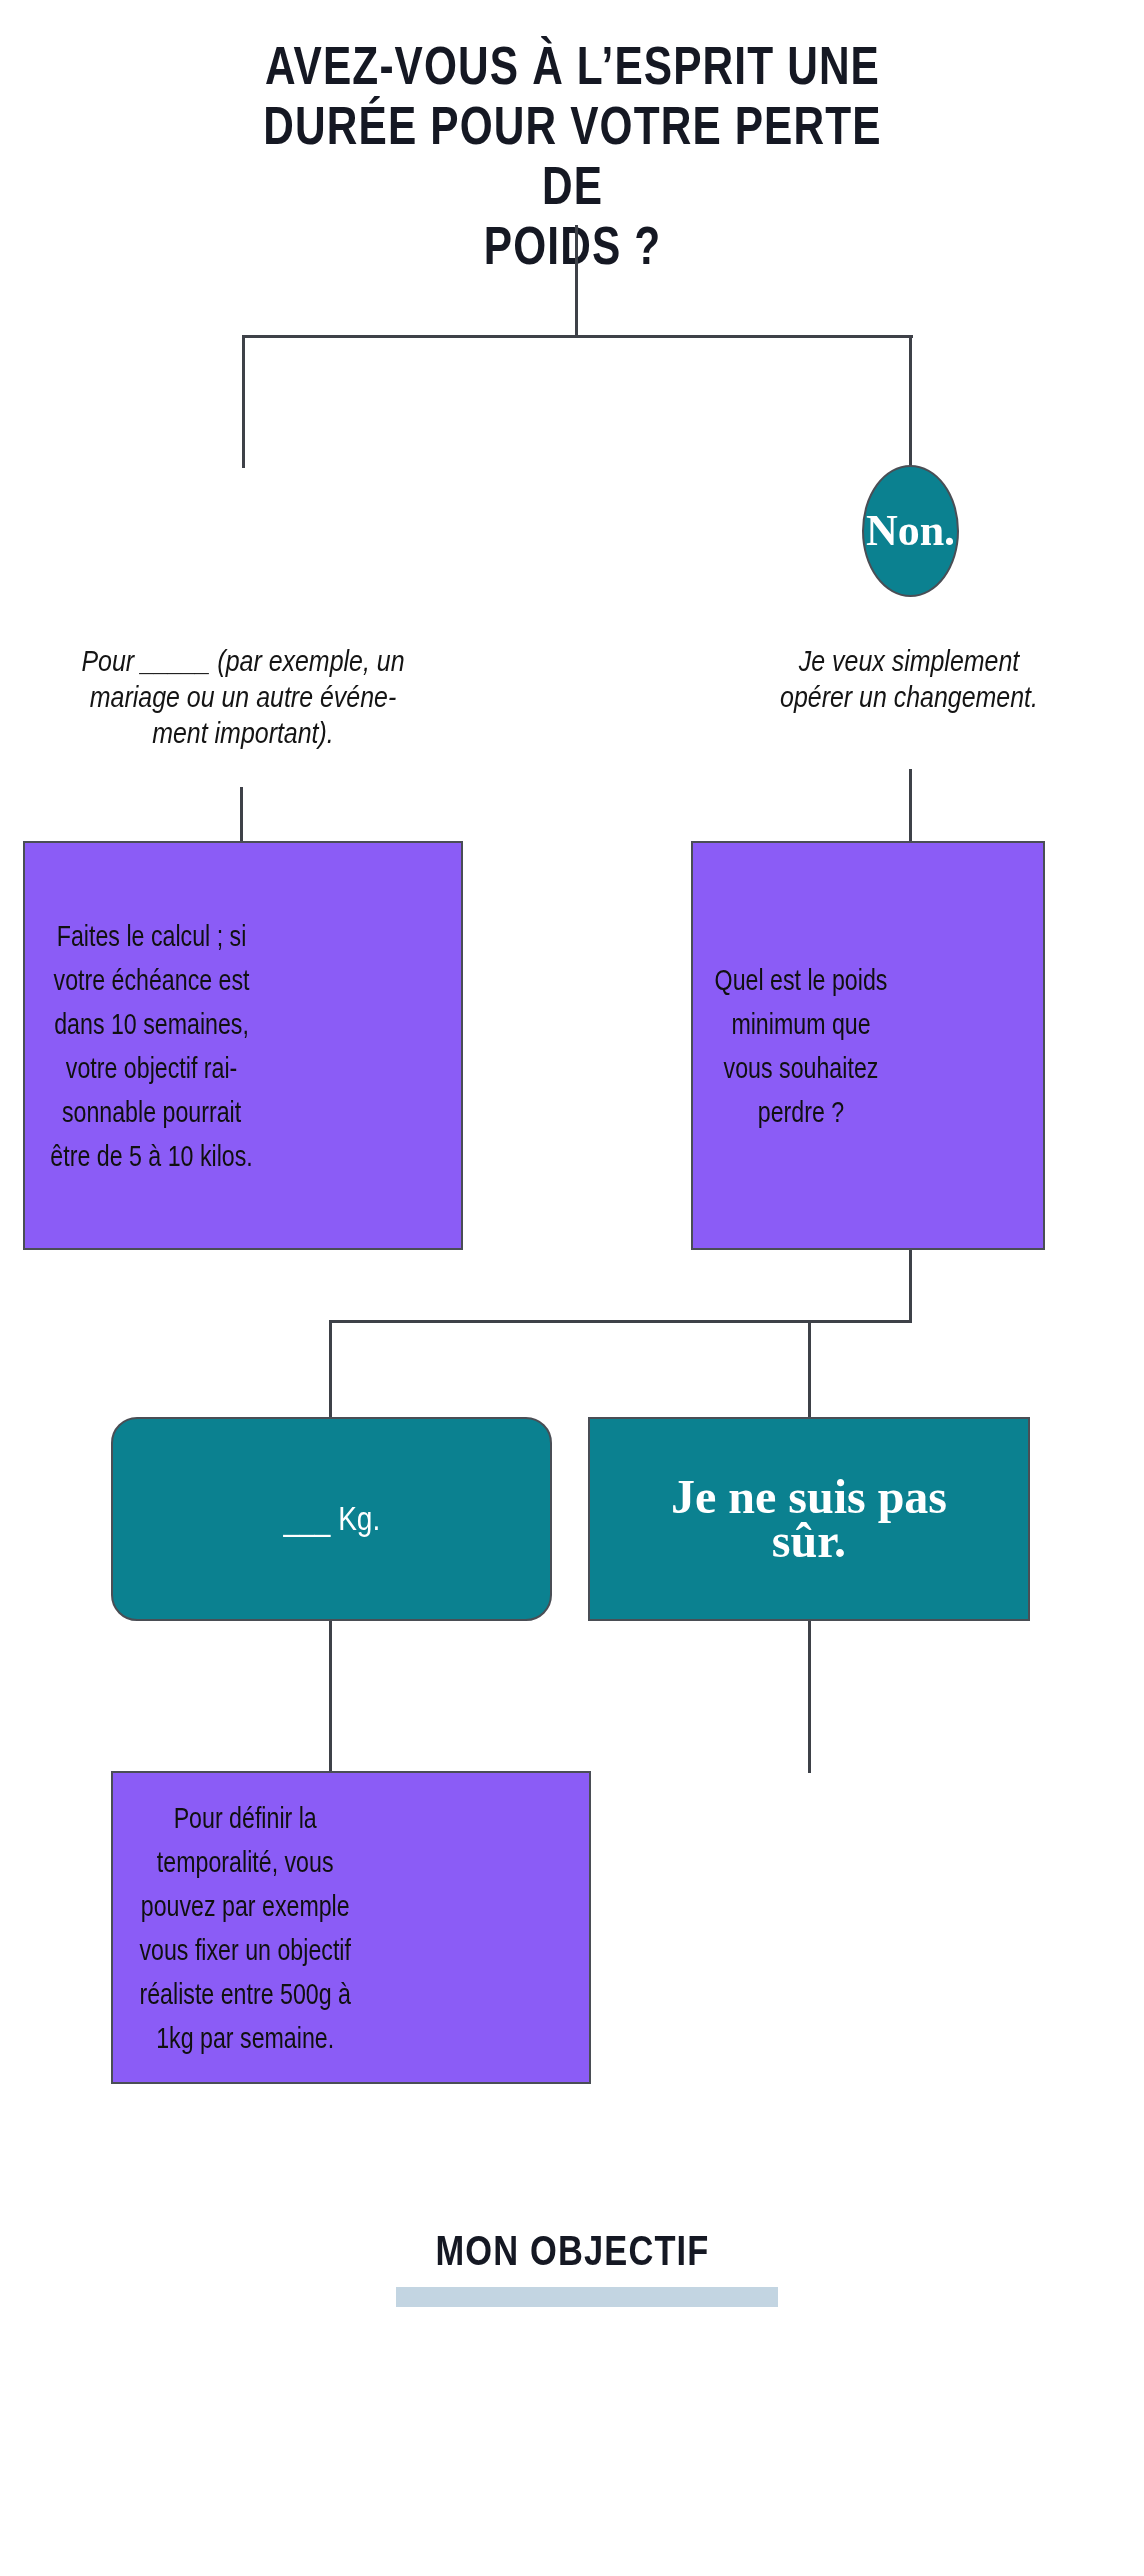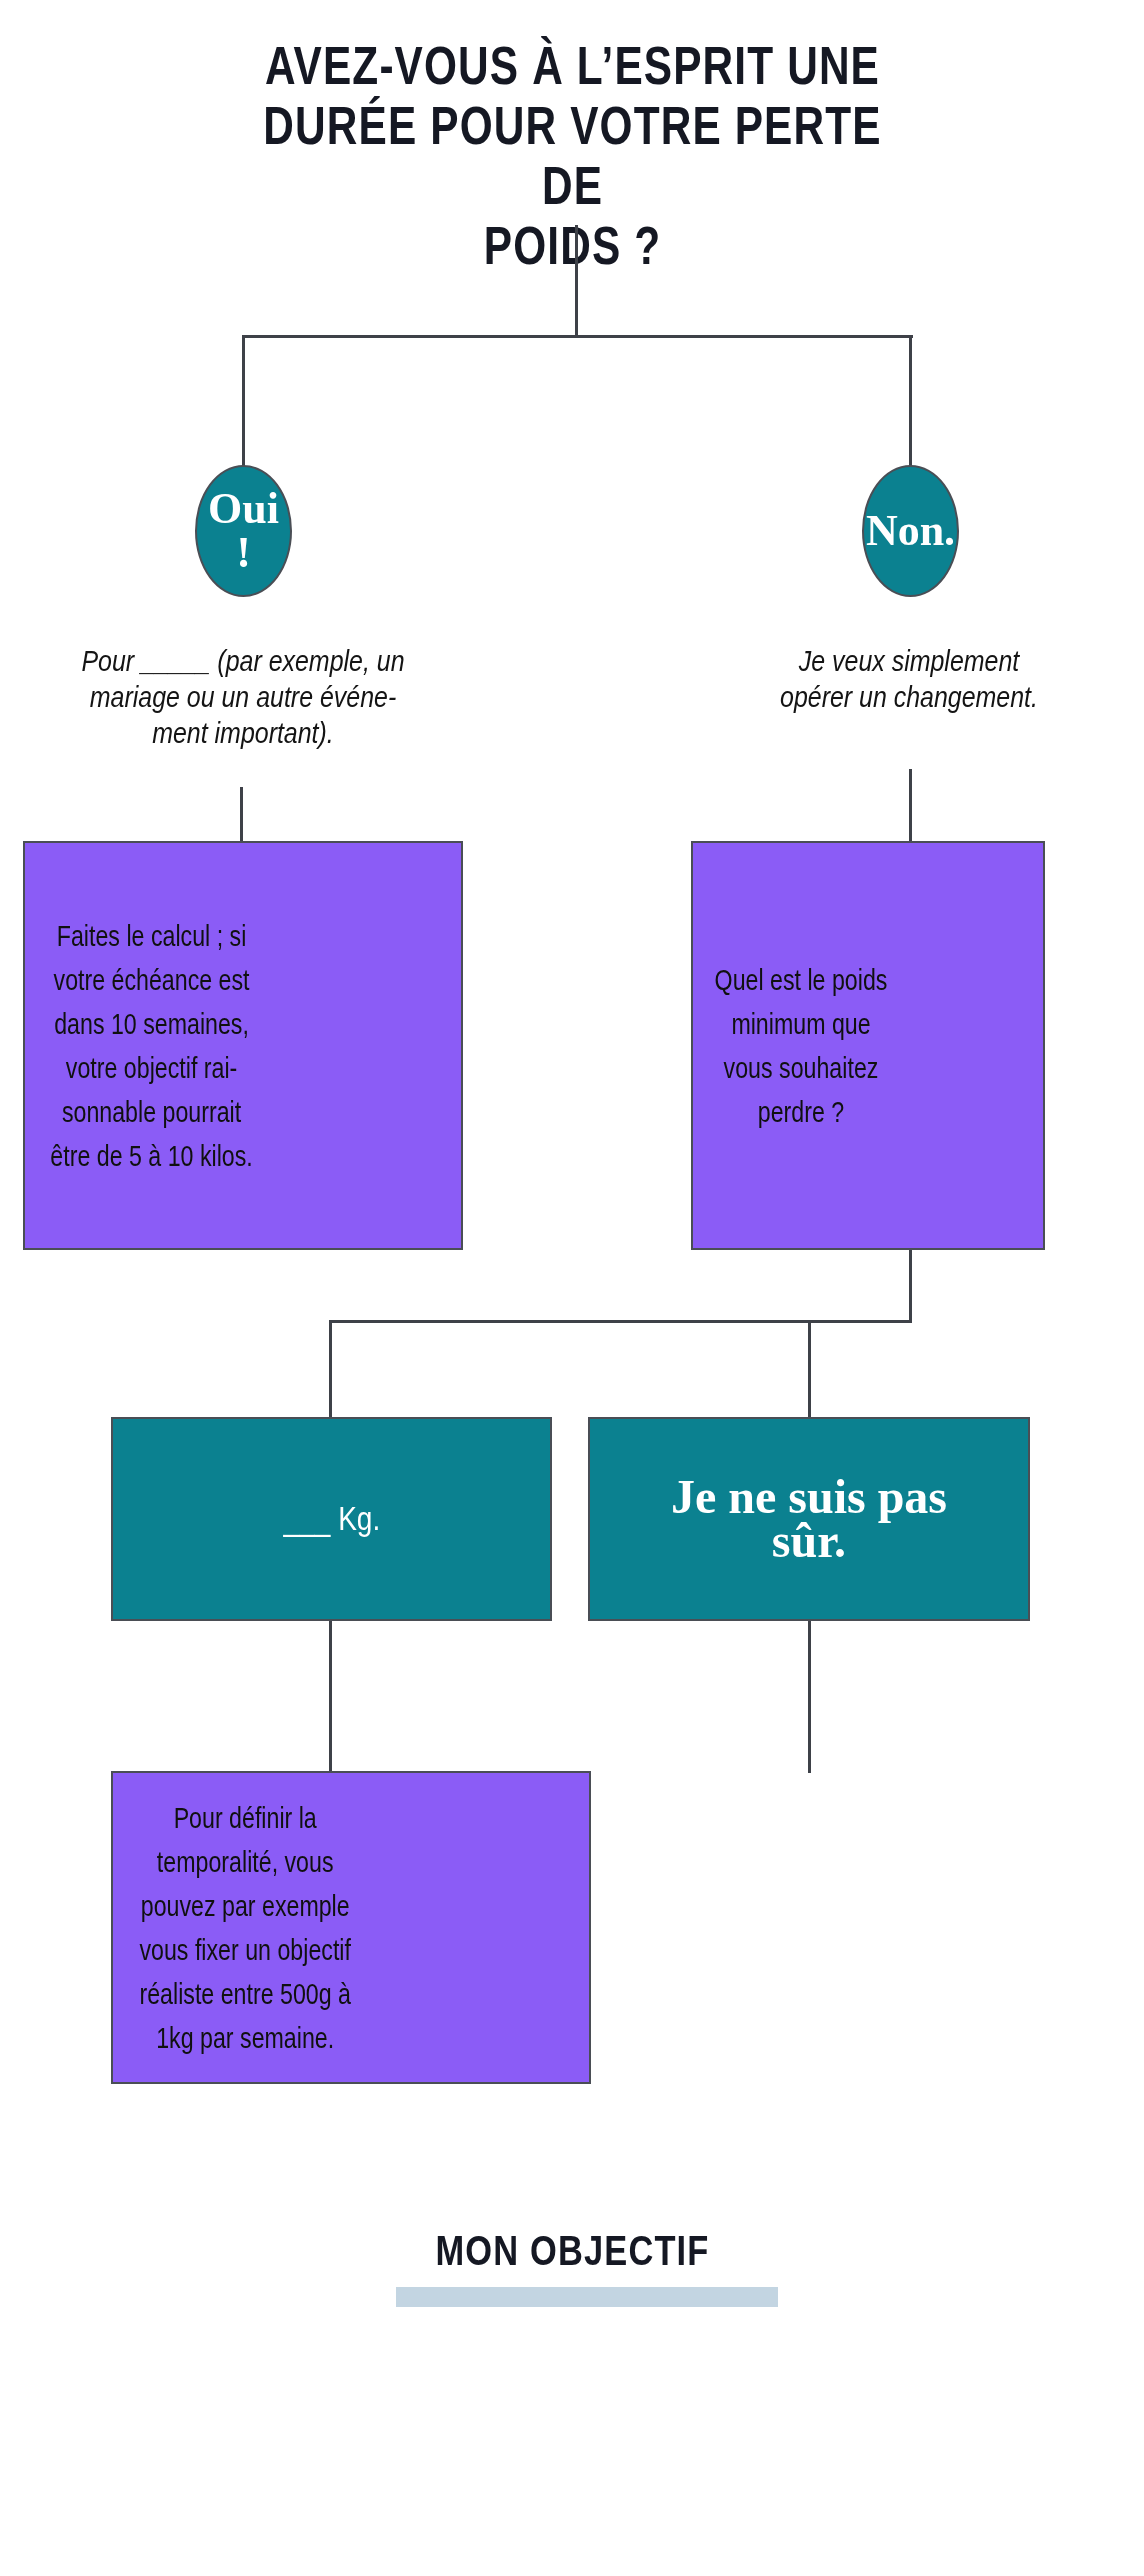--- a/index.html
+++ b/index.html
@@ -140,23 +140,20 @@
 POIDS ?</div>
 
   <div class="abs line vline" style="left:575px;top:225px;height:111px;"></div>
 
   <div class="abs line hline" style="left:243px;top:335px;width:670px;"></div>
 
   <div class="abs line vline" style="left:242px;top:335px;height:133px;"></div>
 
   <div class="abs line vline" style="left:909px;top:335px;height:133px;"></div>
 
-  <div class="abs ellipse" style="left:195px;top:465px;width:97px;height:132px;">
-    <span>Oui !</span>
-  </div>
 
   <div class="abs ellipse" style="left:862px;top:465px;width:97px;height:132px;">
     <span>Non.</span>
   </div>
 
   <div class="abs caption" style="left:7.2px;top:643px;width:472px;">Pour _____ (par exemple, un
 mariage ou un autre événe-
 ment important).</div>
 
   <div class="abs caption" style="left:673px;top:643px;width:472px;">Je veux simplement
@@ -182,21 +179,21 @@
   </div>
 
   <div class="abs line vline" style="left:909px;top:1250px;height:72px;"></div>
 
   <div class="abs line hline" style="left:331px;top:1320px;width:581px;"></div>
 
   <div class="abs line vline" style="left:329px;top:1320px;height:99px;"></div>
 
   <div class="abs line vline" style="left:808px;top:1320px;height:99px;"></div>
 
-  <div class="abs tealbox" style="left:111px;top:1417px;width:441px;height:204px;">
+  <div class="abs tealbox" style="left:111px;top:1417px;width:441px;height:204px;border-radius:26px;">
     <div class="sans">___ Kg.</div>
   </div>
 
   <div class="abs tealbox" style="left:588px;top:1417px;width:442px;height:204px;">
     <div class="serif">Je ne suis pas
 sûr.</div>
   </div>
 
   <div class="abs line vline" style="left:329px;top:1621px;height:152px;"></div>
   <div class="abs line vline" style="left:808px;top:1621px;height:152px;"></div>

